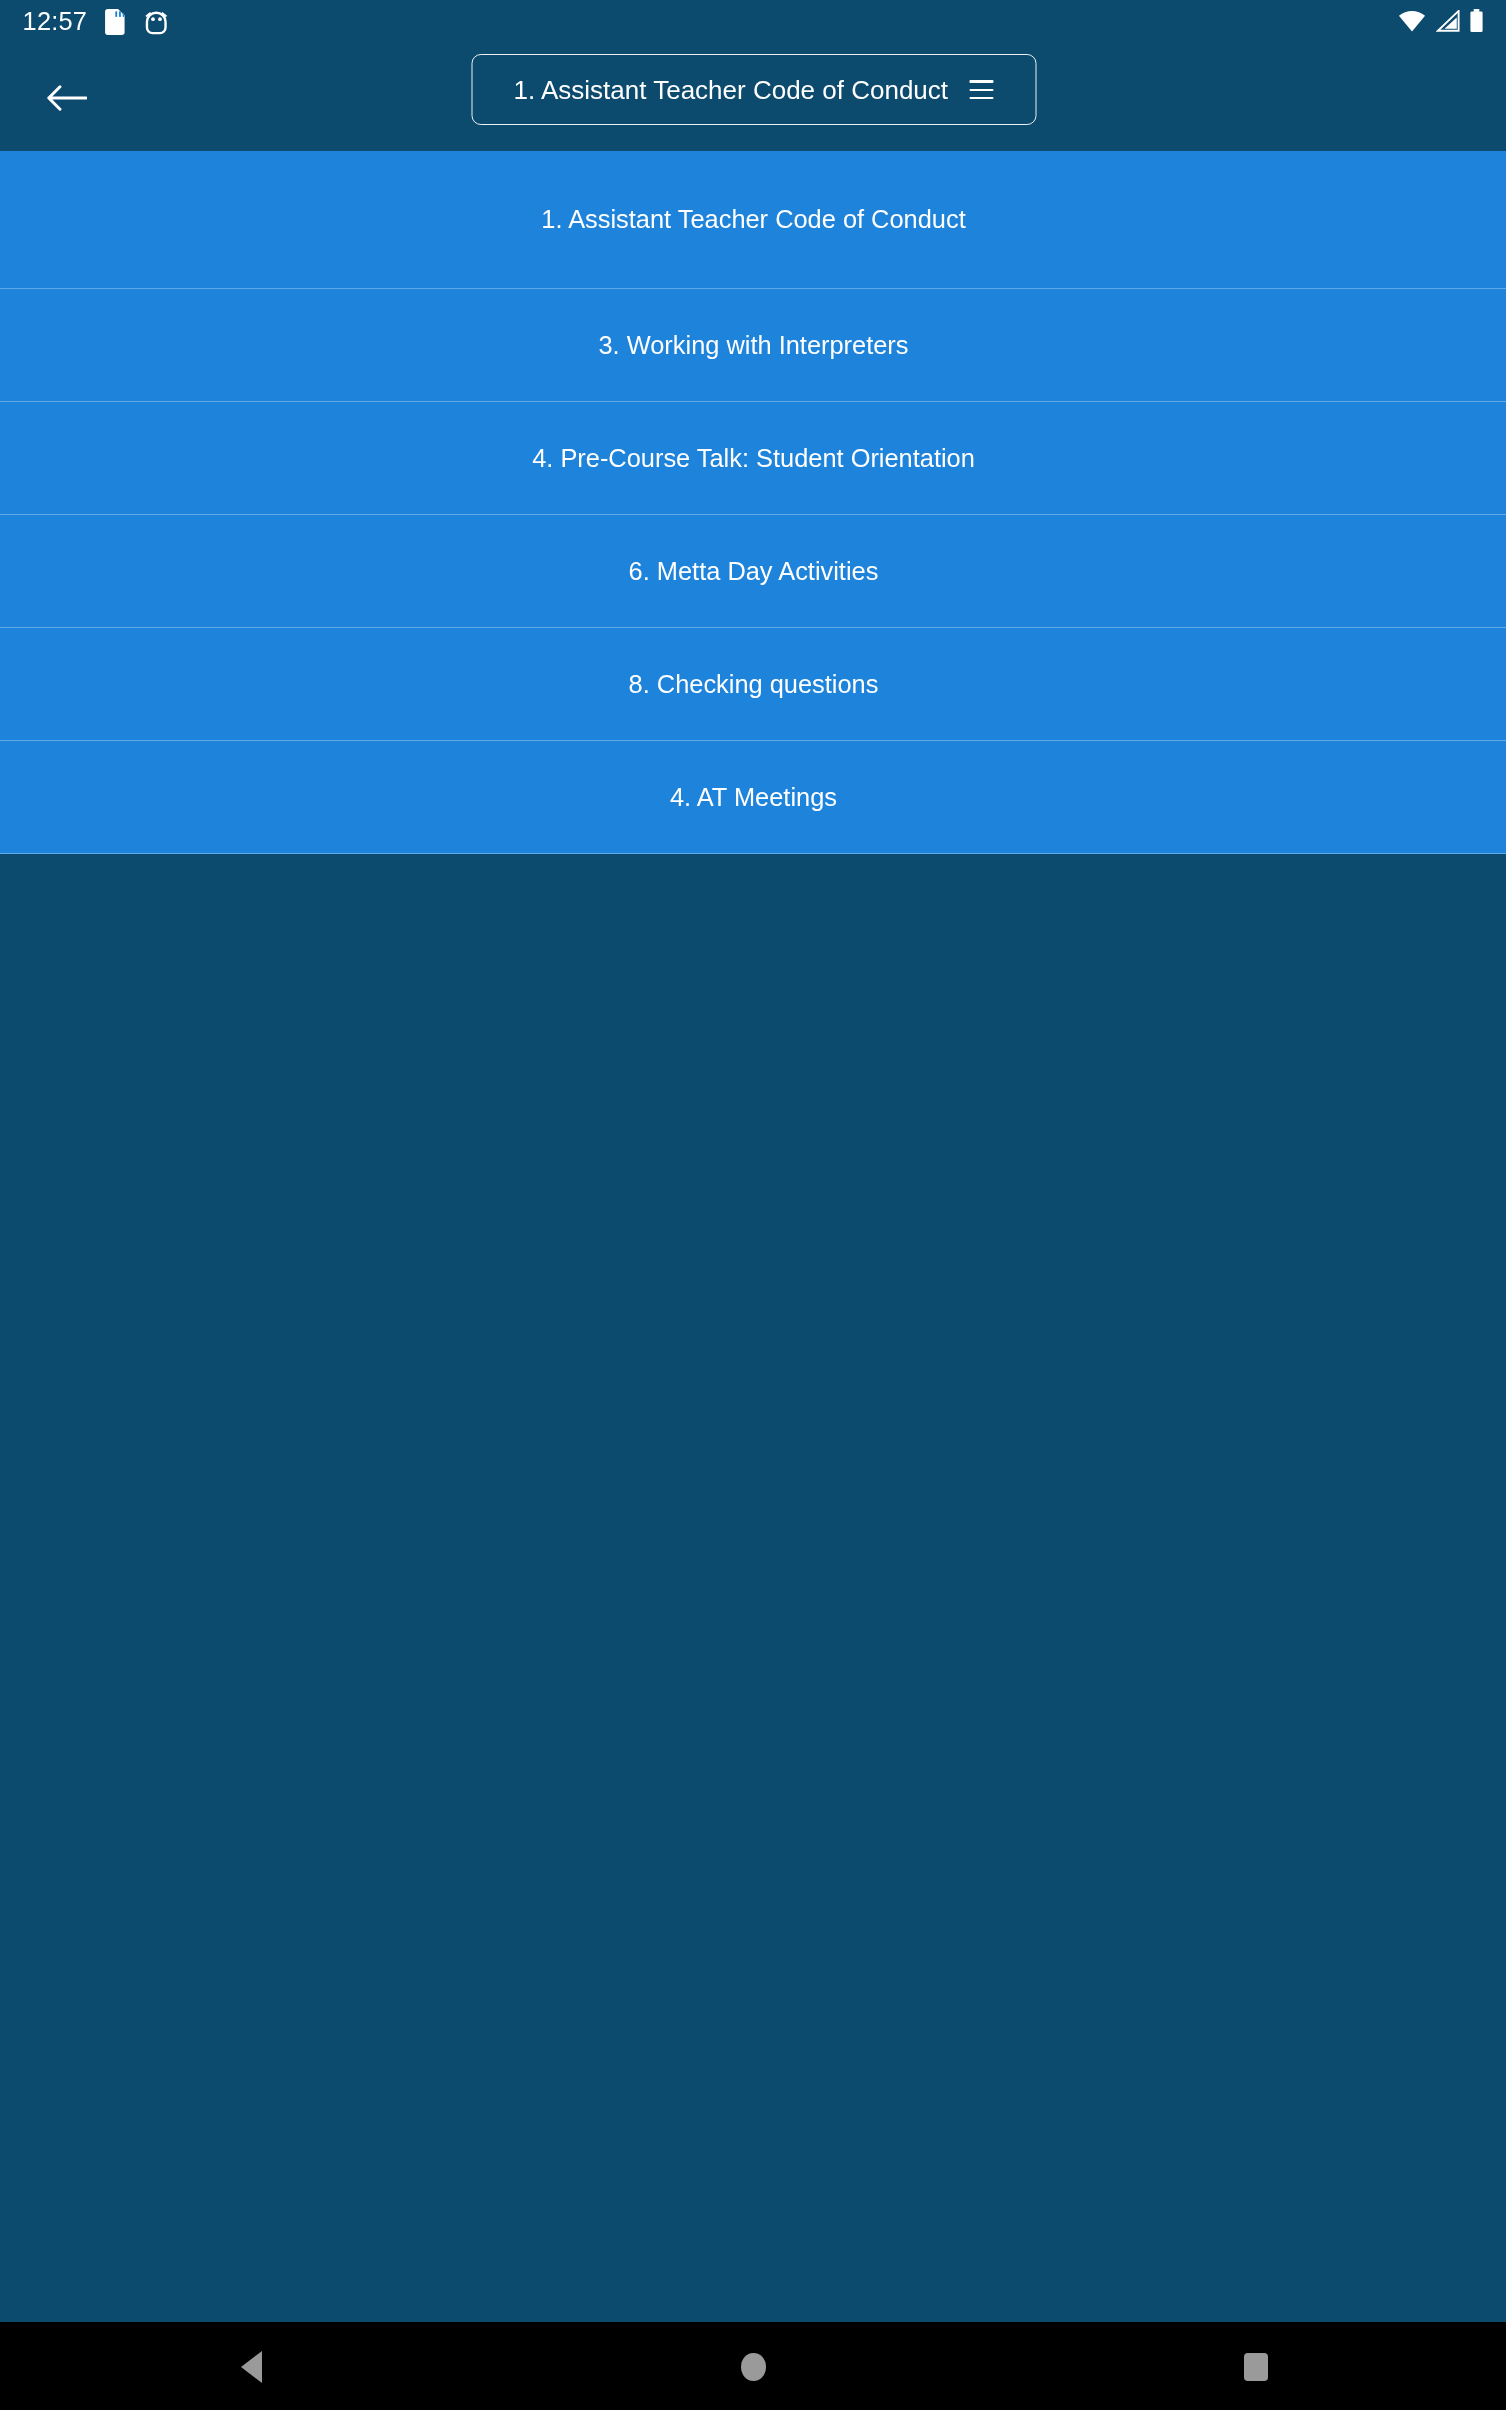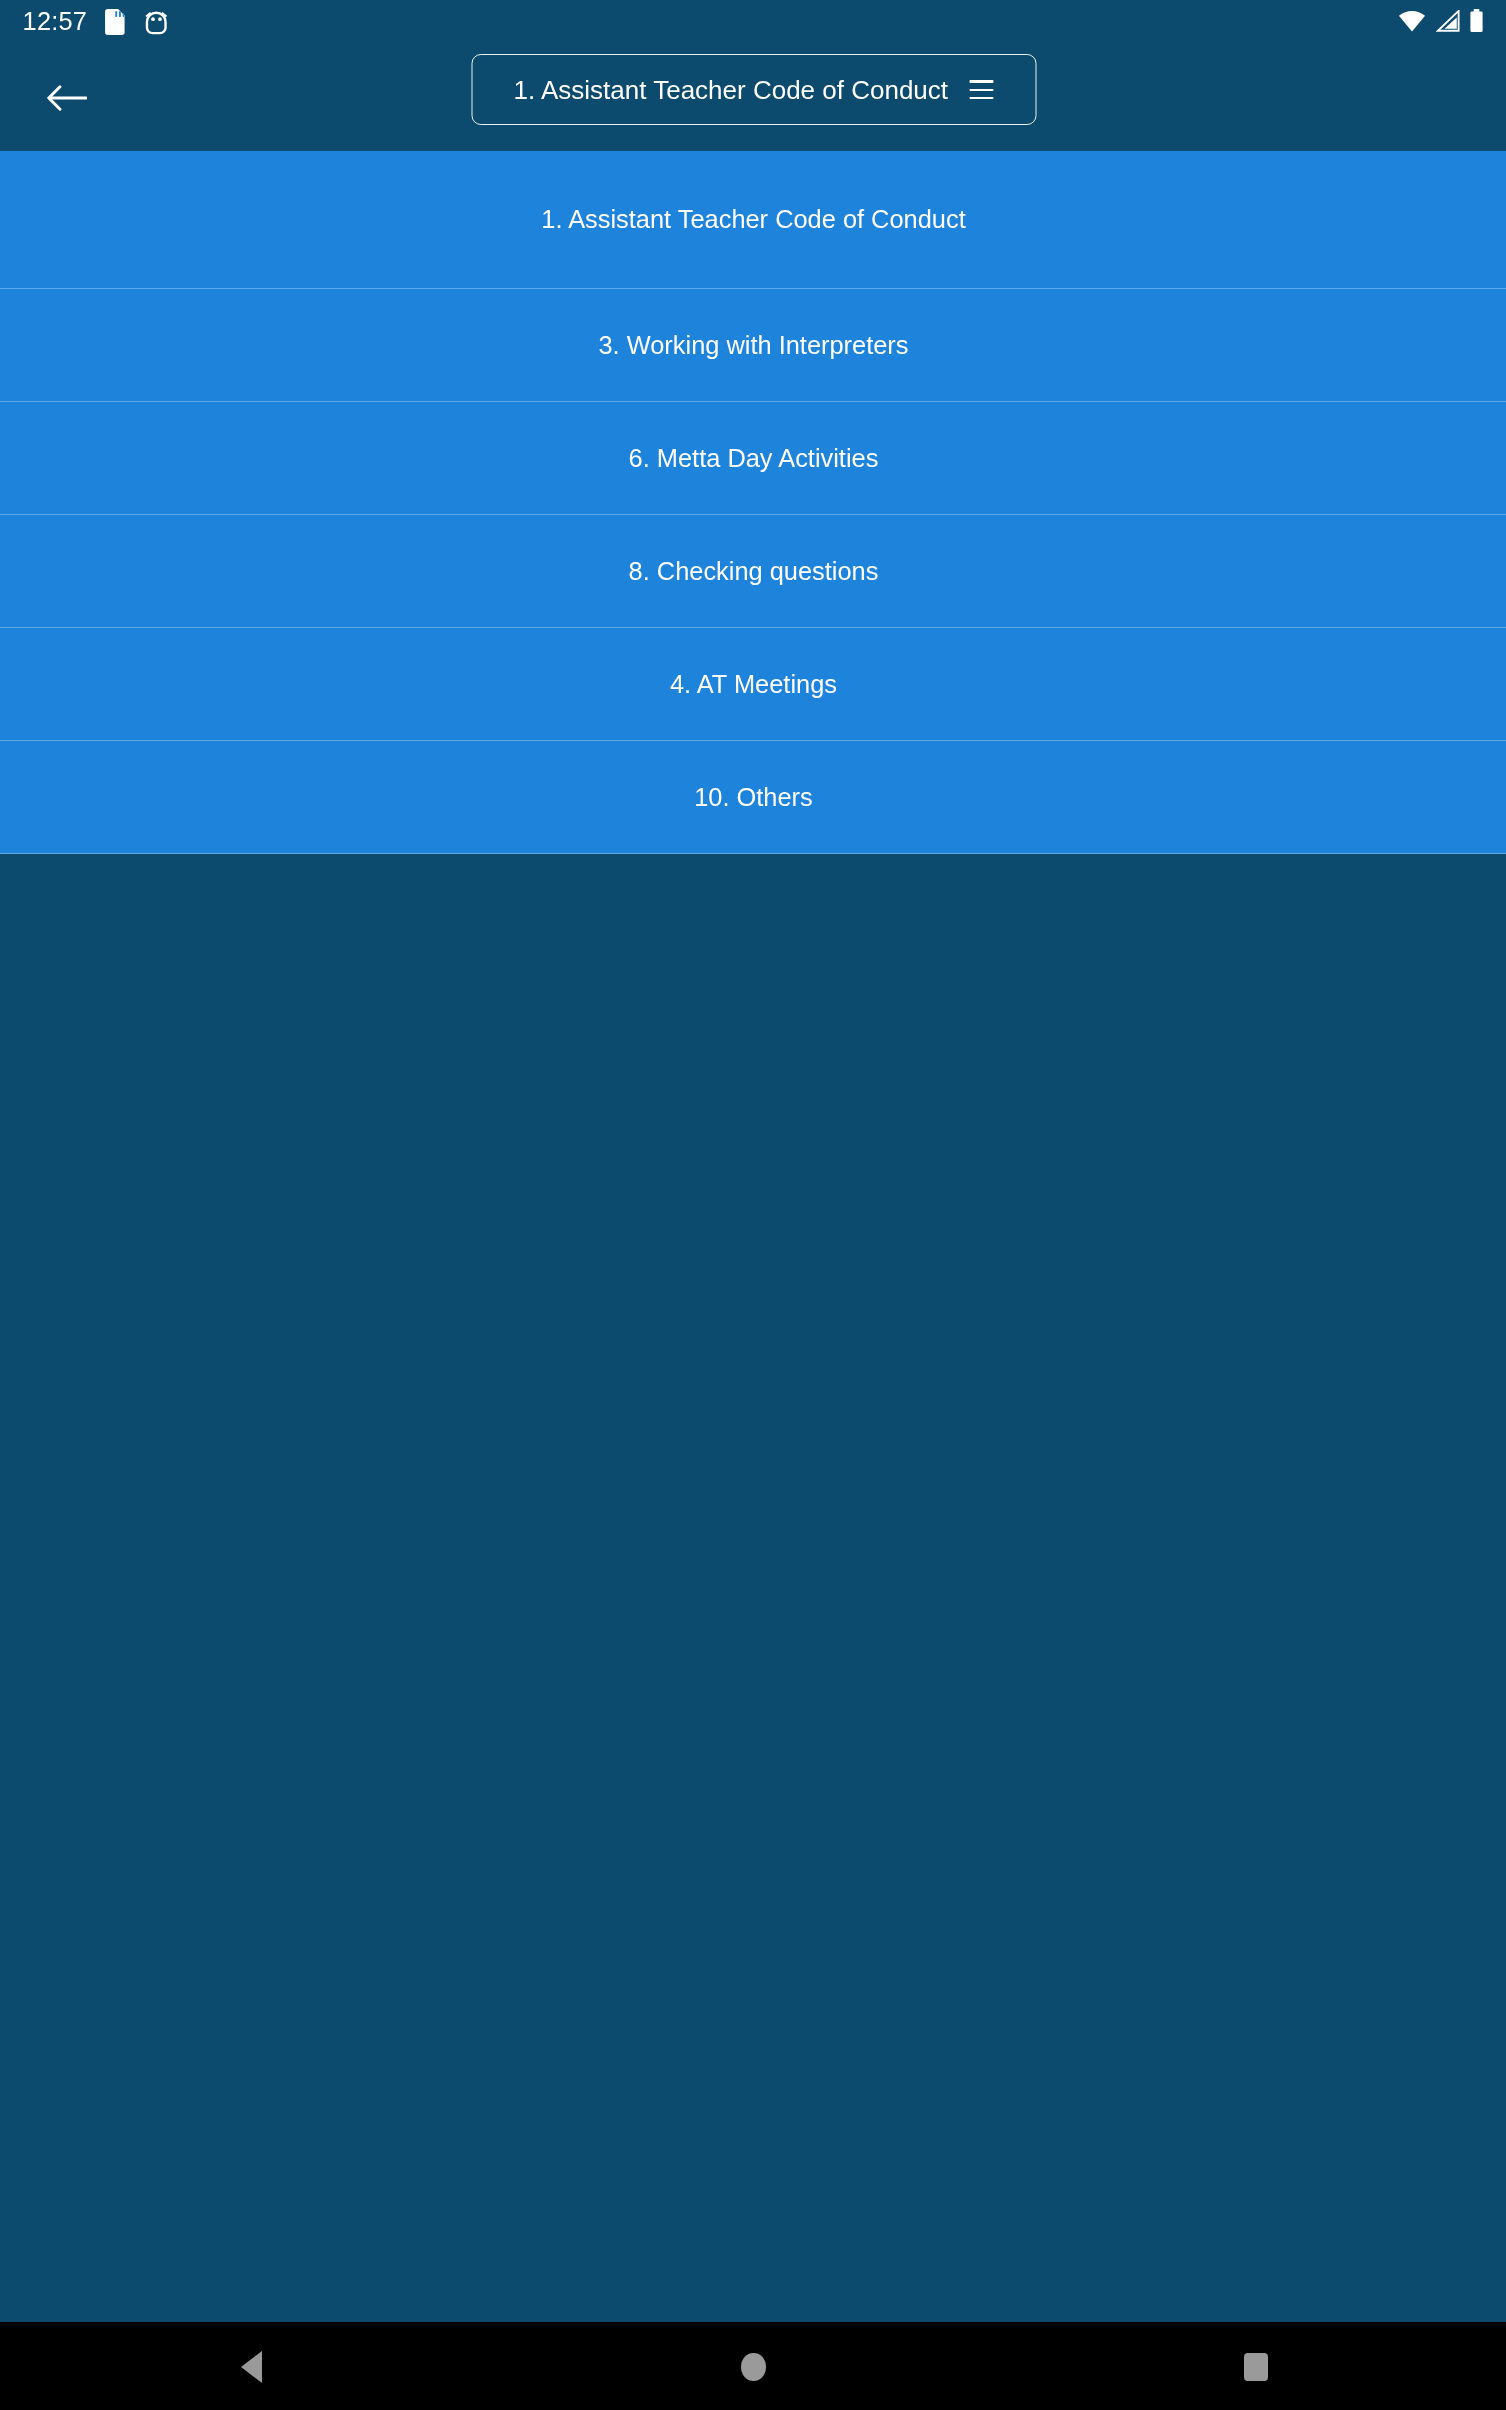--- a/index.html
+++ b/index.html
@@ -228,30 +228,30 @@
   </div>
 
   <div class="list" id="list-container">
       <div class="list-item">
         <span class="list-item-label">1. Assistant Teacher Code of Conduct</span>
       </div>
       <div class="list-item">
         <span class="list-item-label">3. Working with Interpreters</span>
       </div>
       <div class="list-item">
+        <span class="list-item-label">4. Pre-Course Talk: Student Orientation</span>
+      </div>
+      <div class="list-item">
         <span class="list-item-label">6. Metta Day Activities</span>
       </div>
       <div class="list-item">
         <span class="list-item-label">8. Checking questions</span>
       </div>
       <div class="list-item">
         <span class="list-item-label">4. AT Meetings</span>
-      </div>
-      <div class="list-item">
-        <span class="list-item-label">10. Others</span>
       </div>
     </div>
 
   <div class="nav-bar">
     <div class="nav-btn">
       <span class="nav-back-tri"></span>
     </div>
     <div class="nav-btn">
       <span class="nav-home-circle"></span>
     </div>

